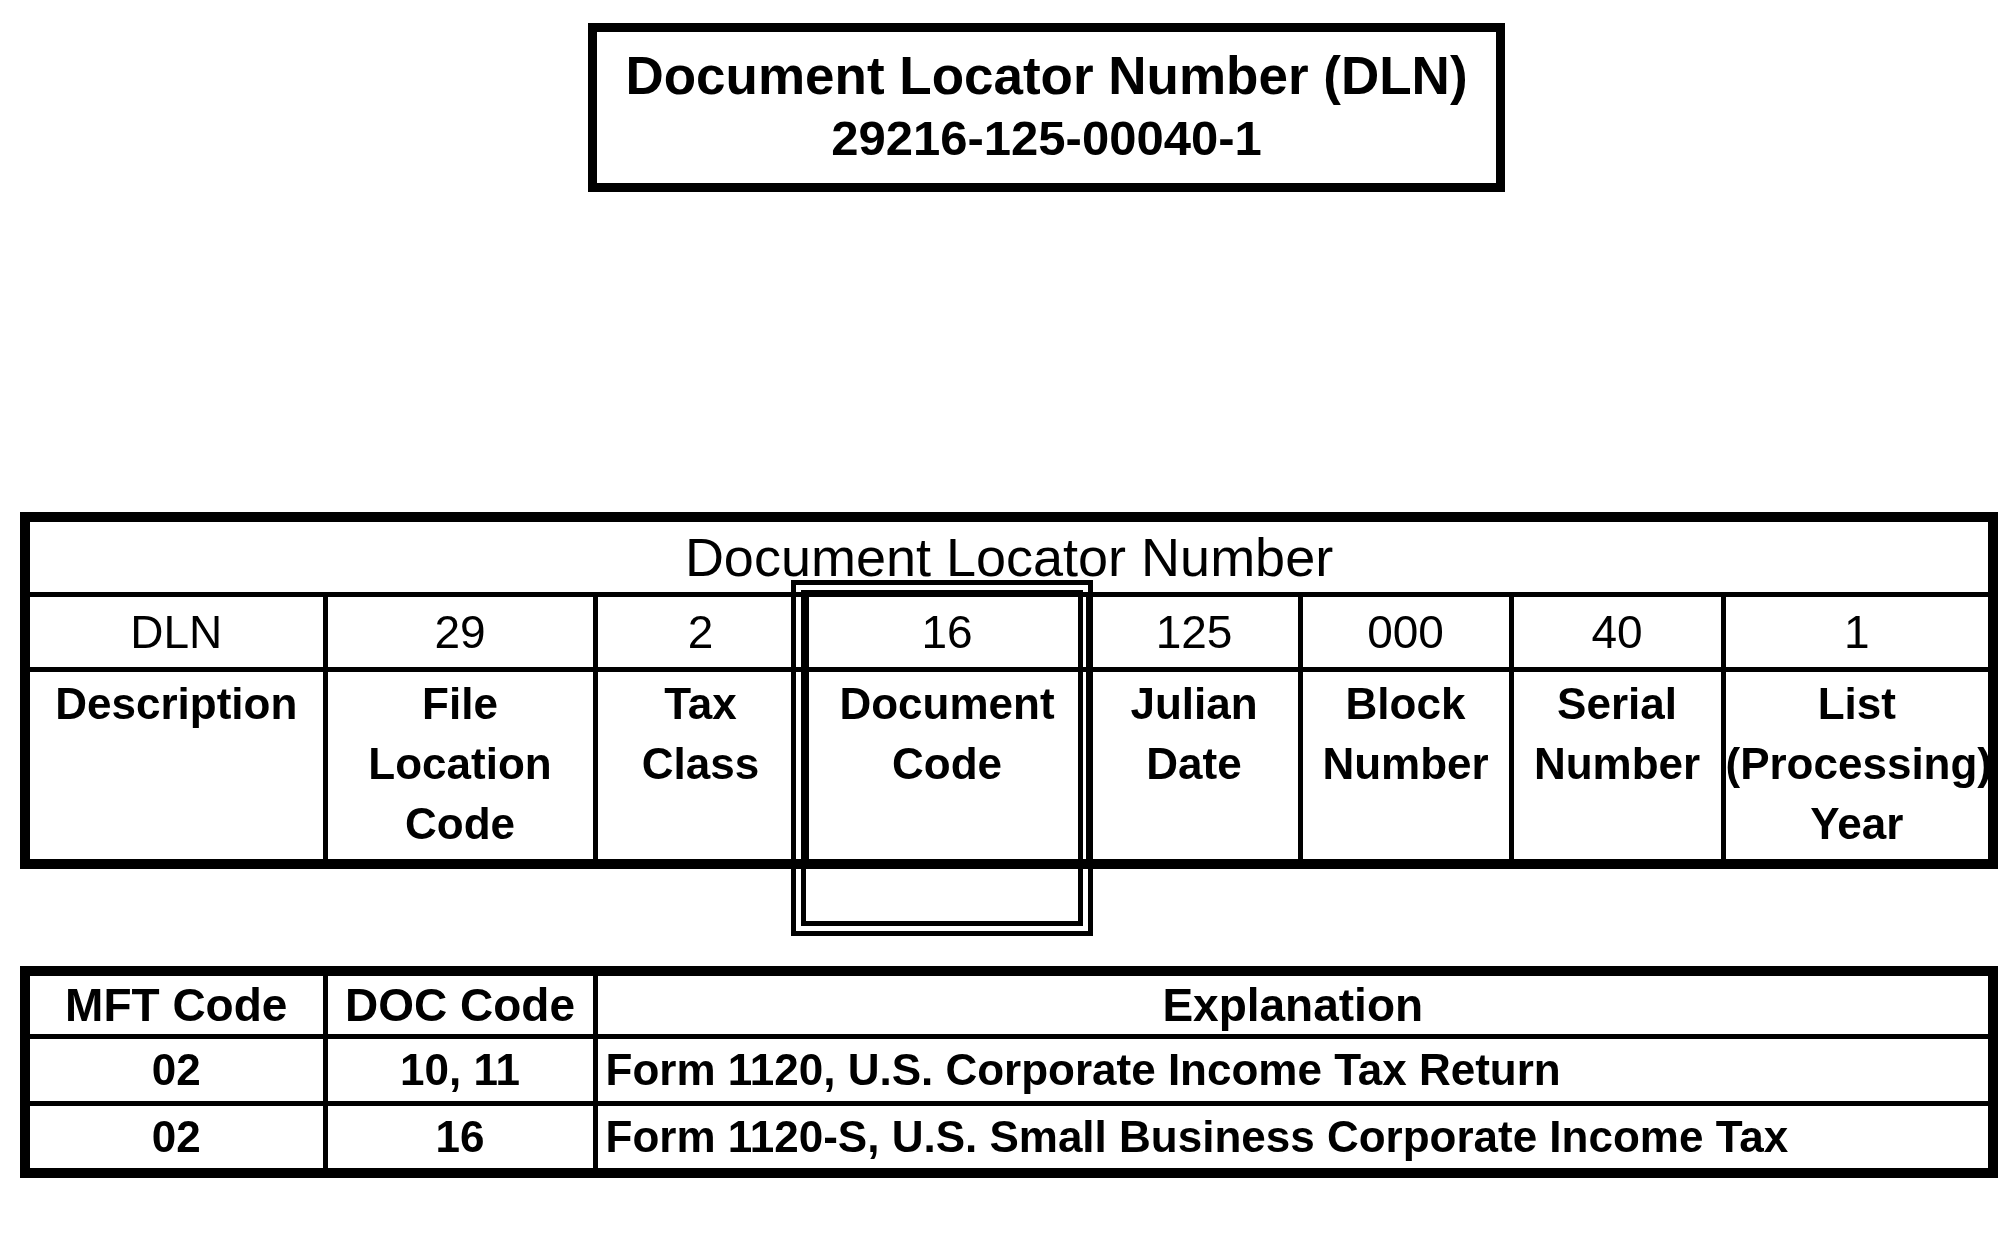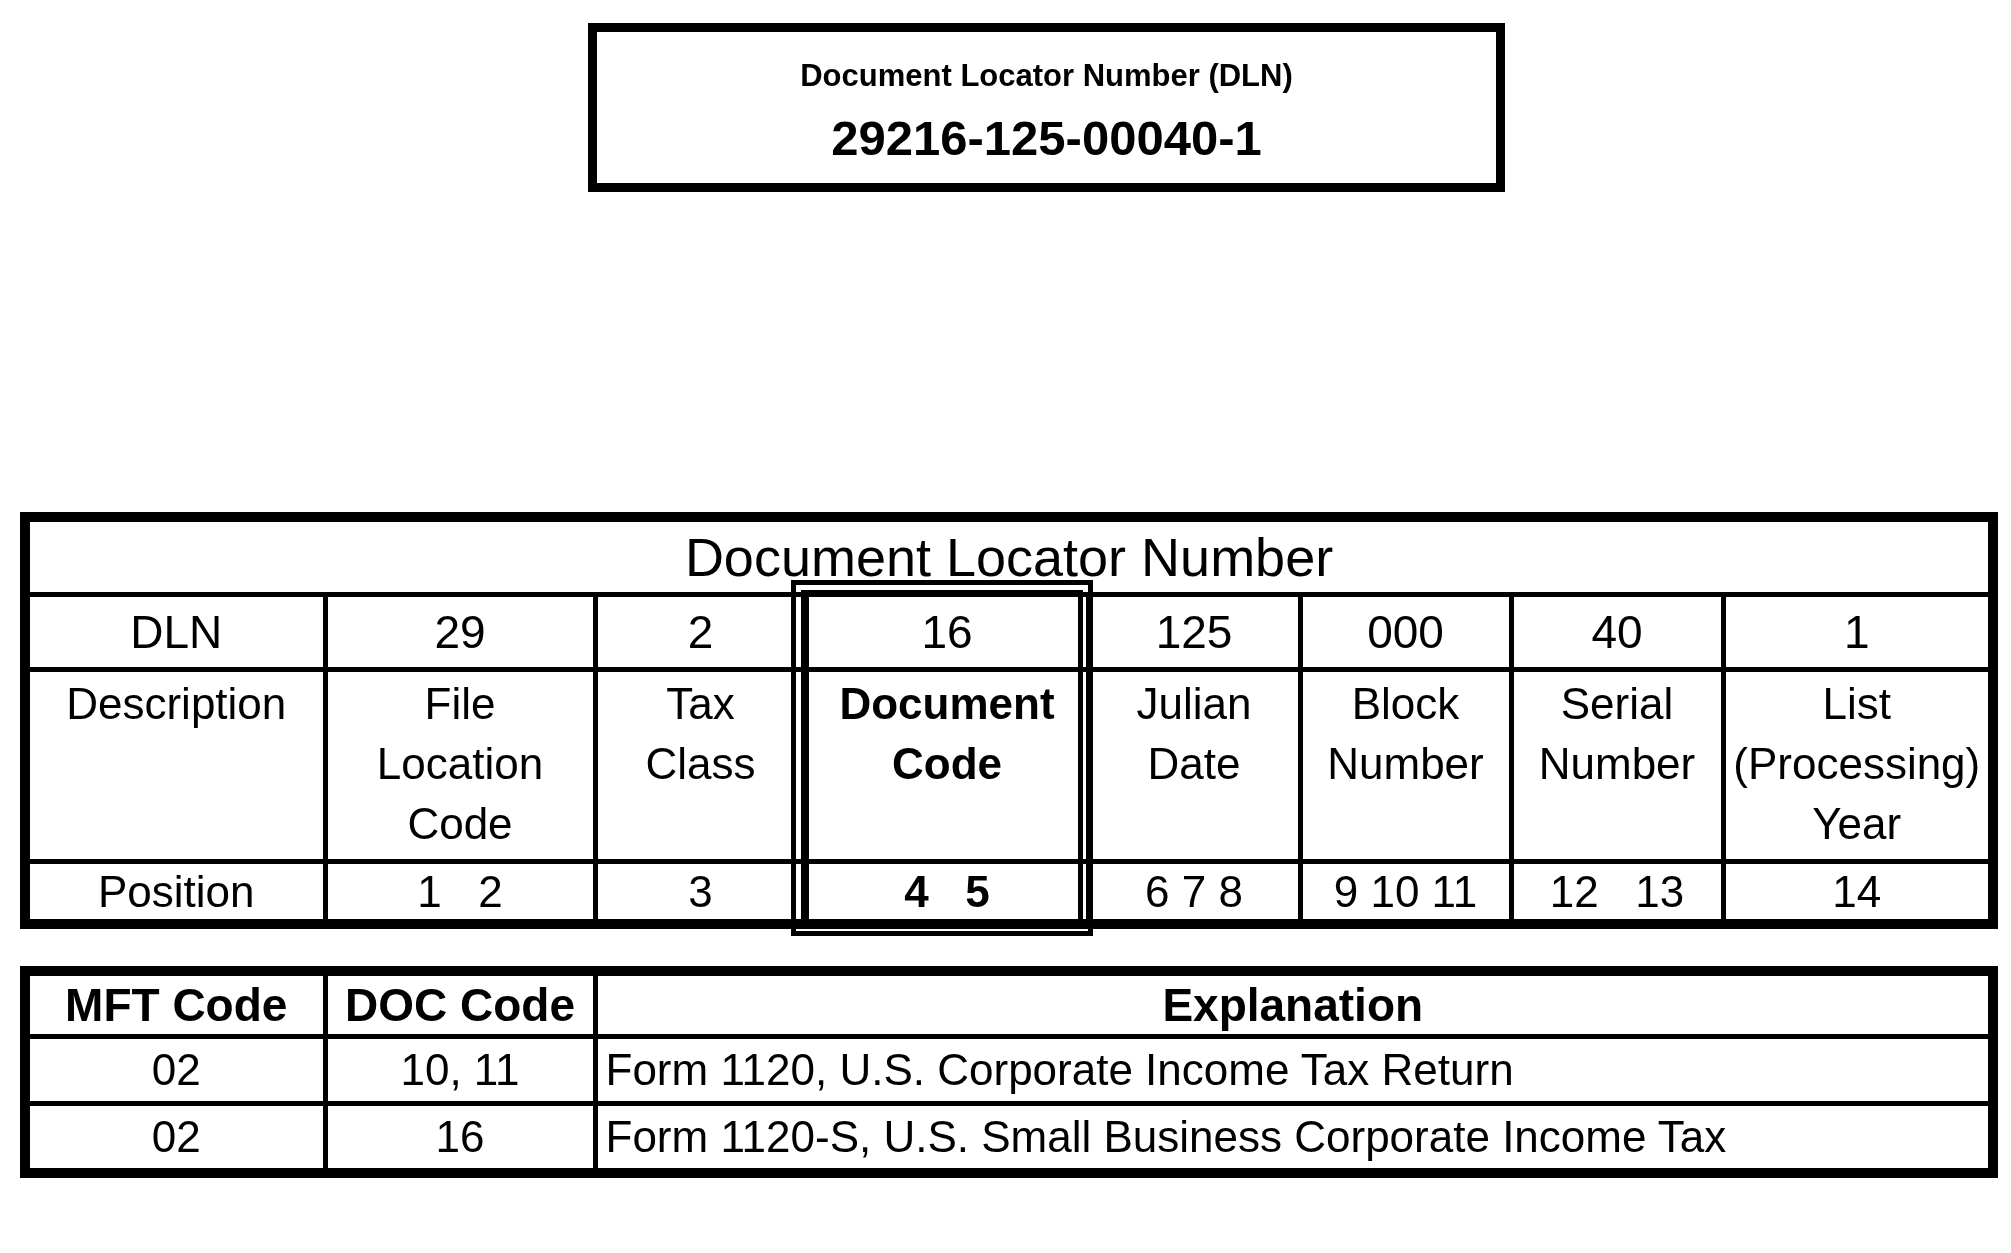--- a/index.html
+++ b/index.html
@@ -17,21 +17,21 @@
   .title-box {
     position: absolute;
     left: 588px; top: 23px;
     width: 917px; height: 169px;
     box-sizing: border-box;
     border: 9px solid #000;
     display: flex; flex-direction: column;
     align-items: center; justify-content: center;
     gap: 10px;
   }
-  .title-line1 { font-weight: bold; font-size: 31px; line-height: 50px; white-space: nowrap; }
+  .title-line1 { font-weight: bold; font-size: 53px; line-height: 50px; white-space: nowrap; }
   .title-line2 { font-weight: bold; font-size: 49px; line-height: 54px; white-space: nowrap; text-align: right; }
 
   
   .intro {
     position: absolute;
     left: 38px; top: 292px;
     width: 1950px;
     font-size: 44px;
     line-height: 58px;
     white-space: pre-wrap;
@@ -45,21 +45,21 @@
     table-layout: fixed;
     background: #fff;
   }
   .dln-table, .code-table { border: 10px solid #000; }
   td, th {
     border: 5px solid #000;
     padding: 0;
     text-align: center;
     vertical-align: middle;
     overflow: hidden;
-    font-weight: normal;
+    font-weight: bold;
   }
 
   
   .dln-table { top: 512px; width: 1968px; }
   .dln-table .t-title { height: 70px; font-size: 54px; font-weight: normal; }
   .row-dln td { height: 70px; font-size: 46px; font-weight: normal; }
   .row-desc td {
     height: 185px;
     font-size: 44px;
     line-height: 60px;
@@ -135,30 +135,20 @@
         <td>Julian
 Date</td>
         <td>Block
 Number</td>
         <td>Serial
 Number</td>
         <td>List
 (Processing)
 Year</td>
       </tr>
-      <tr class="row-pos">
-        <td>Position</td>
-        <td>1   2</td>
-        <td>3</td>
-        <td class="bold-cell">4   5</td>
-        <td>6 7 8</td>
-        <td>9 10 11</td>
-        <td>12   13</td>
-        <td>14</td>
-      </tr>
     </tbody>
   </table>
 
   <div class="hl-box"></div>
 
   <table class="code-table">
     <colgroup>
       <col style="width:300px">
         <col style="width:270px">
         <col style="width:1398px">

